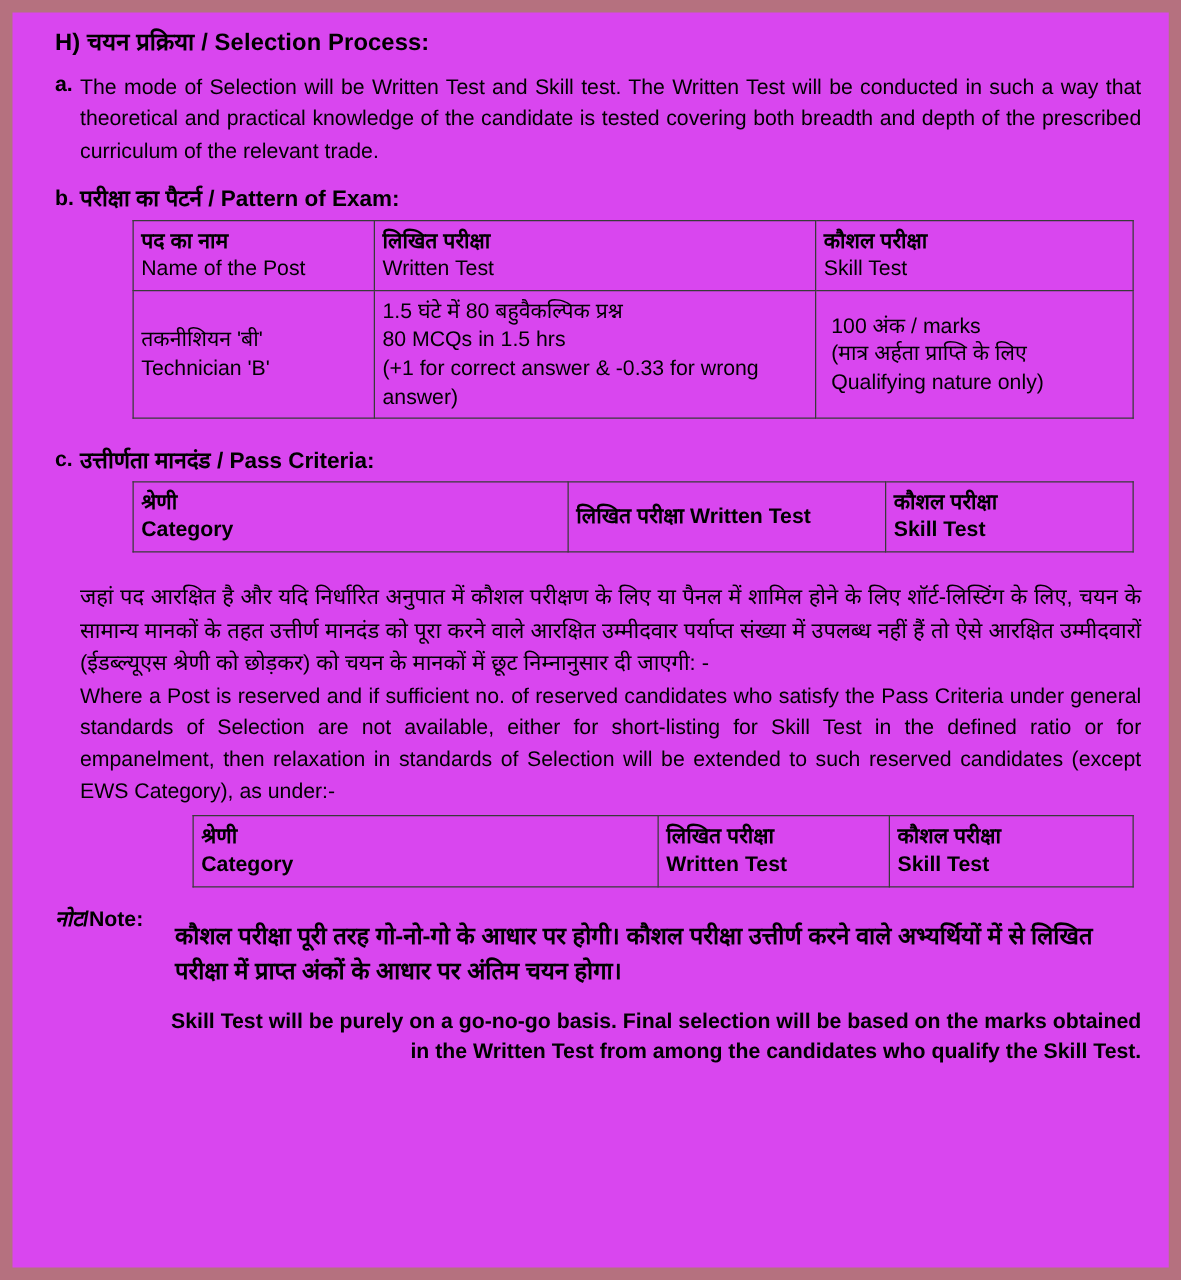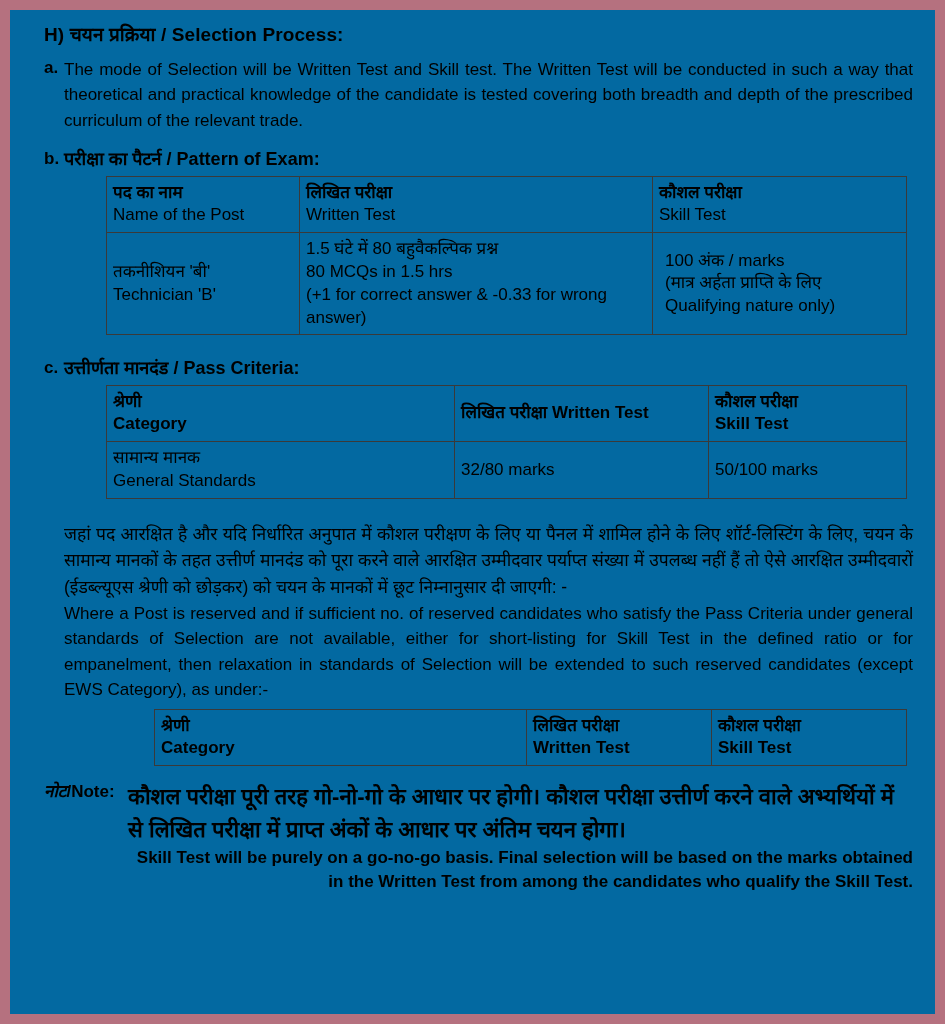--- a/index.html
+++ b/index.html
@@ -9,21 +9,21 @@
   }
   body {
     font-family: "Liberation Sans", "DejaVu Sans", sans-serif;
     color: #000000;
   }
   .page {
     position: relative;
     width: 945px;
     height: 1024px;
     box-sizing: border-box;
-    background: #0369a1;
+    background: #d946ef;
     border: 10px solid #b5717f;
     overflow: hidden;
   }
   .inner {
     position: relative;
     width: 925px;
     height: 1004px;
     box-sizing: border-box;
     padding: 14px 22px 0 22px;
   }
@@ -76,24 +76,24 @@
     margin: 0;
   }
   .eng-b {
     font-size: 17px;
     line-height: 1.42;
     font-weight: bold;
     text-align: right;
     margin: 0;
   }
   .hin-b {
-    font-size: 22px;
+    font-size: 19px;
     line-height: 1.5;
     font-weight: bold;
-    margin: 0;
+    margin: 12px;
   }
 
   
   table.doc {
     border-collapse: collapse;
     table-layout: fixed;
   }
   table.doc td {
     border: 1.6px solid #3a3a3a;
     padding: 5px 6px;
@@ -244,28 +244,20 @@
             <span class="cellline">Category</span>
           </td>
           <td class="hdr">
             <span class="dev">लिखित परीक्षा </span><span>Written Test</span>
           </td>
           <td class="hdr">
             <span class="cellline dev">कौशल परीक्षा</span>
             <span class="cellline">Skill Test</span>
           </td>
         </tr>
-        <tr>
-          <td>
-            <span class="cellline dev">सामान्य मानक</span>
-            <span class="cellline">General Standards</span>
-          </td>
-          <td>32/80 marks</td>
-          <td>50/100 marks</td>
-        </tr>
       </tbody>
     </table>
 
     <div class="gap-l"></div>
 
     <div class="item">
       <div class="item-marker"></div>
       <div class="item-body">
         <p class="hin dev">जहां पद आरक्षित है और यदि निर्धारित अनुपात में कौशल परीक्षण के लिए या पैनल में शामिल होने के लिए शॉर्ट-लिस्टिंग के लिए, चयन के सामान्य मानकों के तहत उत्तीर्ण मानदंड को पूरा करने वाले आरक्षित उम्मीदवार पर्याप्त संख्या में उपलब्ध नहीं हैं तो ऐसे आरक्षित उम्मीदवारों (ईडब्ल्यूएस श्रेणी को छोड़कर) को चयन के मानकों में छूट निम्नानुसार दी जाएगी: -</p>
         <p class="eng">Where a Post is reserved and if sufficient no. of reserved candidates who satisfy the Pass Criteria under general standards of Selection are not available, either for short-listing for Skill Test in the defined ratio or for empanelment, then relaxation in standards of Selection will be extended to such reserved candidates (except EWS Category), as under:-</p>

